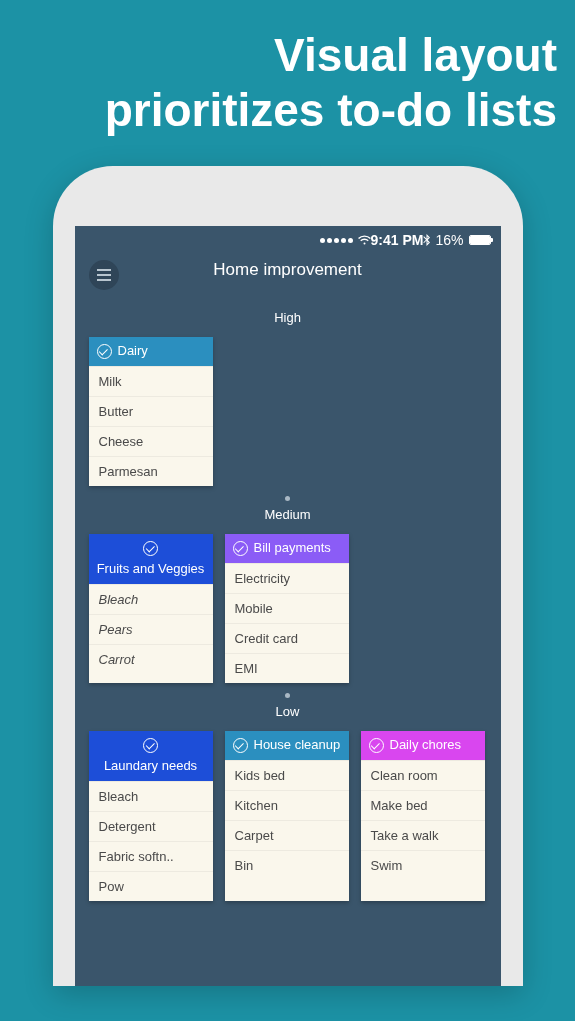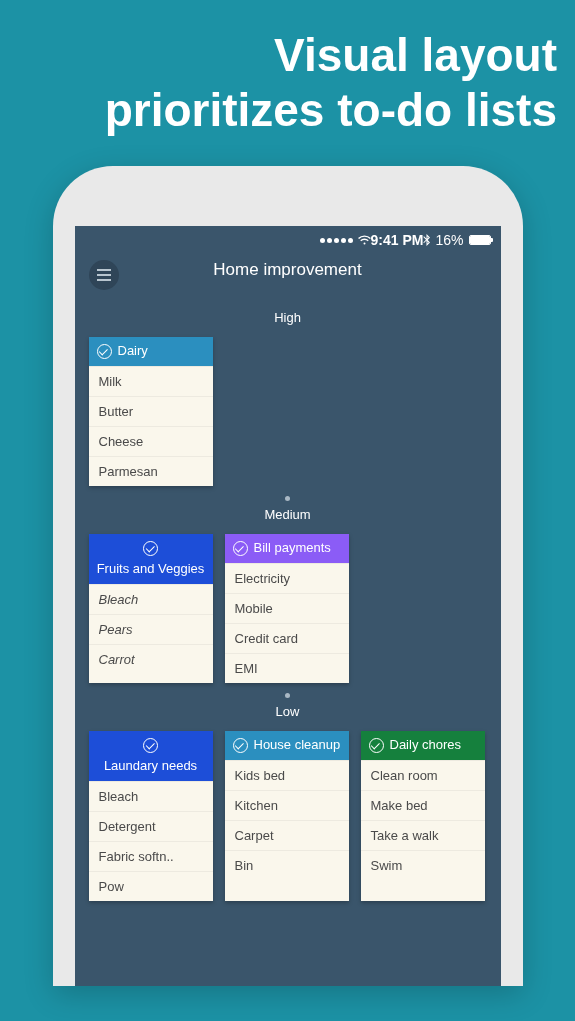--- a/index.html
+++ b/index.html
@@ -101,21 +101,21 @@
 }
 .card-item {
   padding: 7px 10px; color: #4a4a4a; font-size: 13px;
   border-top: 1px solid rgba(0,0,0,0.05);
   white-space: nowrap; overflow: hidden; text-overflow: ellipsis;
 }
 .card-item.italic { font-style: italic; }
 .hdr-blue { background: #2b8fbf; }
 .hdr-green { background: #1d4ed8; flex-direction: column; }
 .hdr-orange { background: #8b5cf6; }
-.hdr-teal { background: #15803d; }
+.hdr-teal { background: #d946ef; }
 </style>
 </head>
 <body>
 
 <div class="promo">
   <div>Visual layout</div>
   <div>prioritizes to-do lists</div>
 </div>
 
 <div class="phone">

